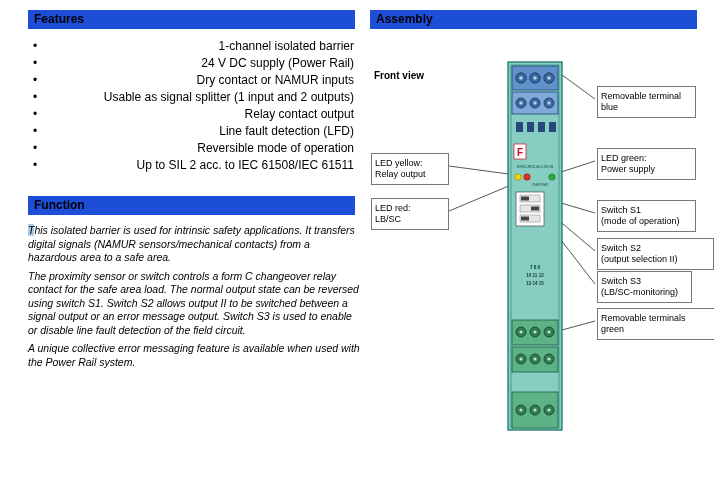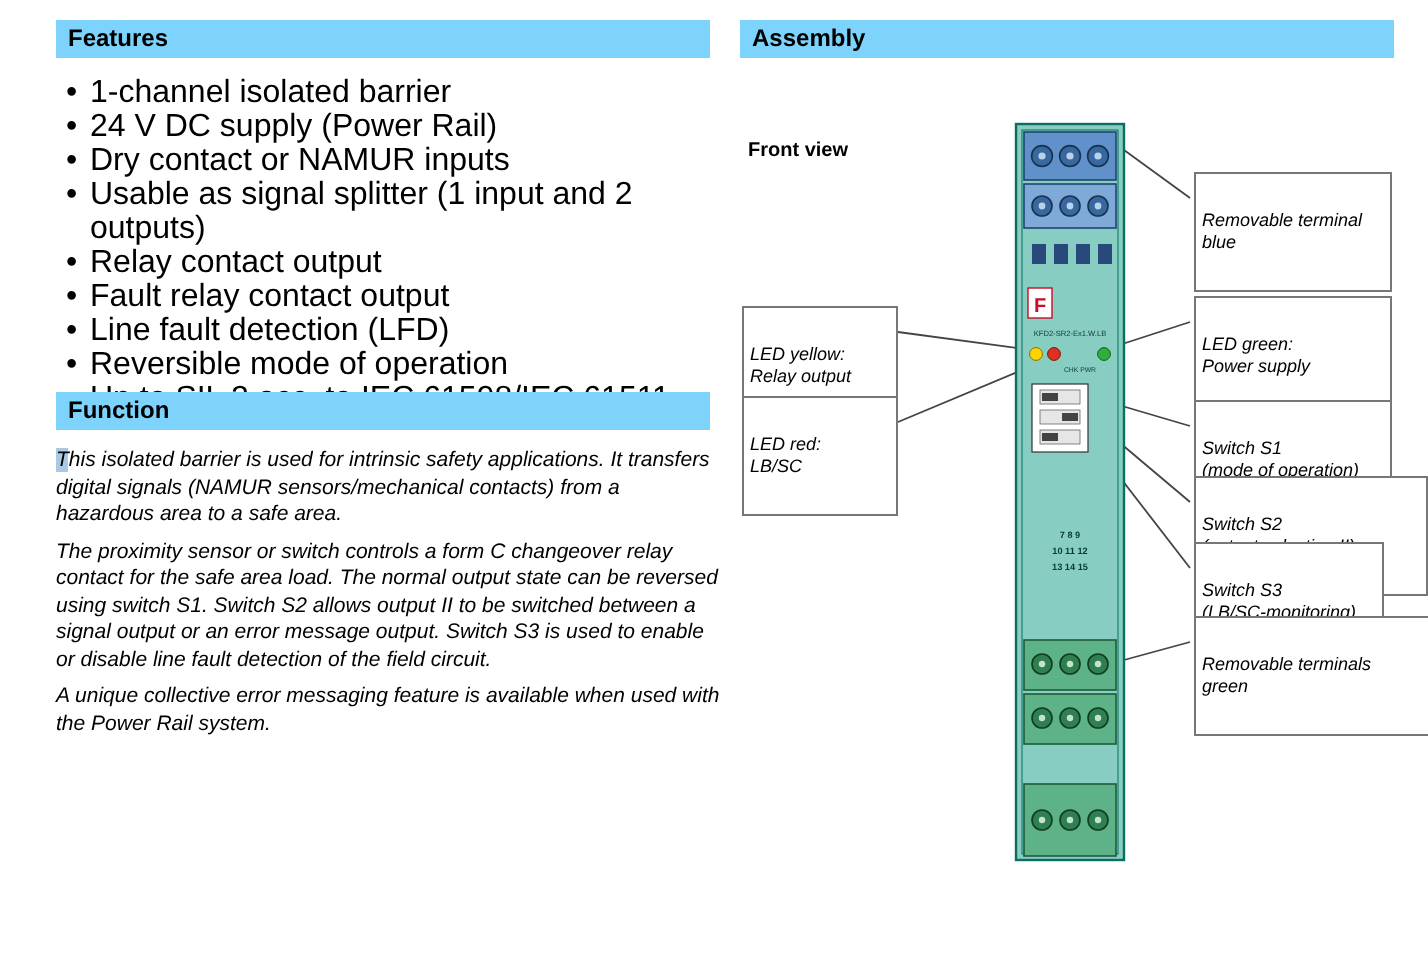--- a/index.html
+++ b/index.html
@@ -9,36 +9,36 @@
     font-family:"Liberation Sans", sans-serif;
     color:#000;
     position:relative;
     overflow:hidden;
   }
   .page { position:absolute; inset:0; }
 
   .section-header {
     position:absolute;
     width:327px; height:19px;
-    background:#7dd3fc;
+    background:#1d4ed8;
     font-size:12px; font-weight:bold;
     line-height:19px;
     padding-left:6px;
   }
   #features-header { left:28px; top:10px; }
   #function-header { left:28px; top:196px; }
   #assembly-header { left:370px; top:10px; }
 
   .features-list {
     position:absolute; left:32px; top:38px; width:322px;
     list-style:none;
   }
   .features-list li {
-    font-size:16px; line-height:17px;
-    position:relative; padding-left:13px;
+    font-size:12px; line-height:17px;
+    position:relative; padding-left:13px;text-align:right;
   }
   .features-list li::before {
     content:"\2022";
     position:absolute; left:1px; top:0;
   }
 
   .function-text {
     position:absolute; left:28px; top:224px; width:332px;
     font-size:10.5px; line-height:13.5px;
   }
@@ -50,23 +50,22 @@
     font-size:10px; font-weight:bold;
   }
 
   .diagram-svg { position:absolute; left:370px; top:40px; }
 
   .callout {
     position:absolute;
     font-size:9px; line-height:11px;
     white-space:pre-line;
     border:1px solid #777;
-    padding:18px 3px;
+    padding:4px 3px;
     background:#fff;
-    font-style:italic;
   }
   #callout-terminal-blue   { left:597px; top:86px;  width:99px; }
   #callout-led-green       { left:597px; top:148px; width:99px; }
   #callout-s1              { left:597px; top:200px; width:99px; }
   #callout-s2              { left:597px; top:238px; width:117px; }
   #callout-s3              { left:597px; top:271px; width:95px; }
   #callout-terminals-green { left:597px; top:308px; width:119px; }
   #callout-led-yellow      { left:371px; top:153px; width:78px; }
   #callout-led-red         { left:371px; top:198px; width:78px; }
 </style>
@@ -78,21 +77,20 @@
   <div class="section-header" id="features-header">
     <span>Features</span>
   </div>
 
   <ul class="features-list">
     <li>1-channel isolated barrier</li>
     <li>24 V DC supply (Power Rail)</li>
     <li>Dry contact or NAMUR inputs</li>
     <li>Usable as signal splitter (1 input and 2 outputs)</li>
     <li>Relay contact output</li>
-    <li>Fault relay contact output</li>
     <li>Line fault detection (LFD)</li>
     <li>Reversible mode of operation</li>
     <li>Up to SIL 2 acc. to IEC 61508/IEC 61511</li>
   </ul>
 
   <div class="section-header" id="function-header">
     <span>Function</span>
   </div>
 
   <div class="function-text">

